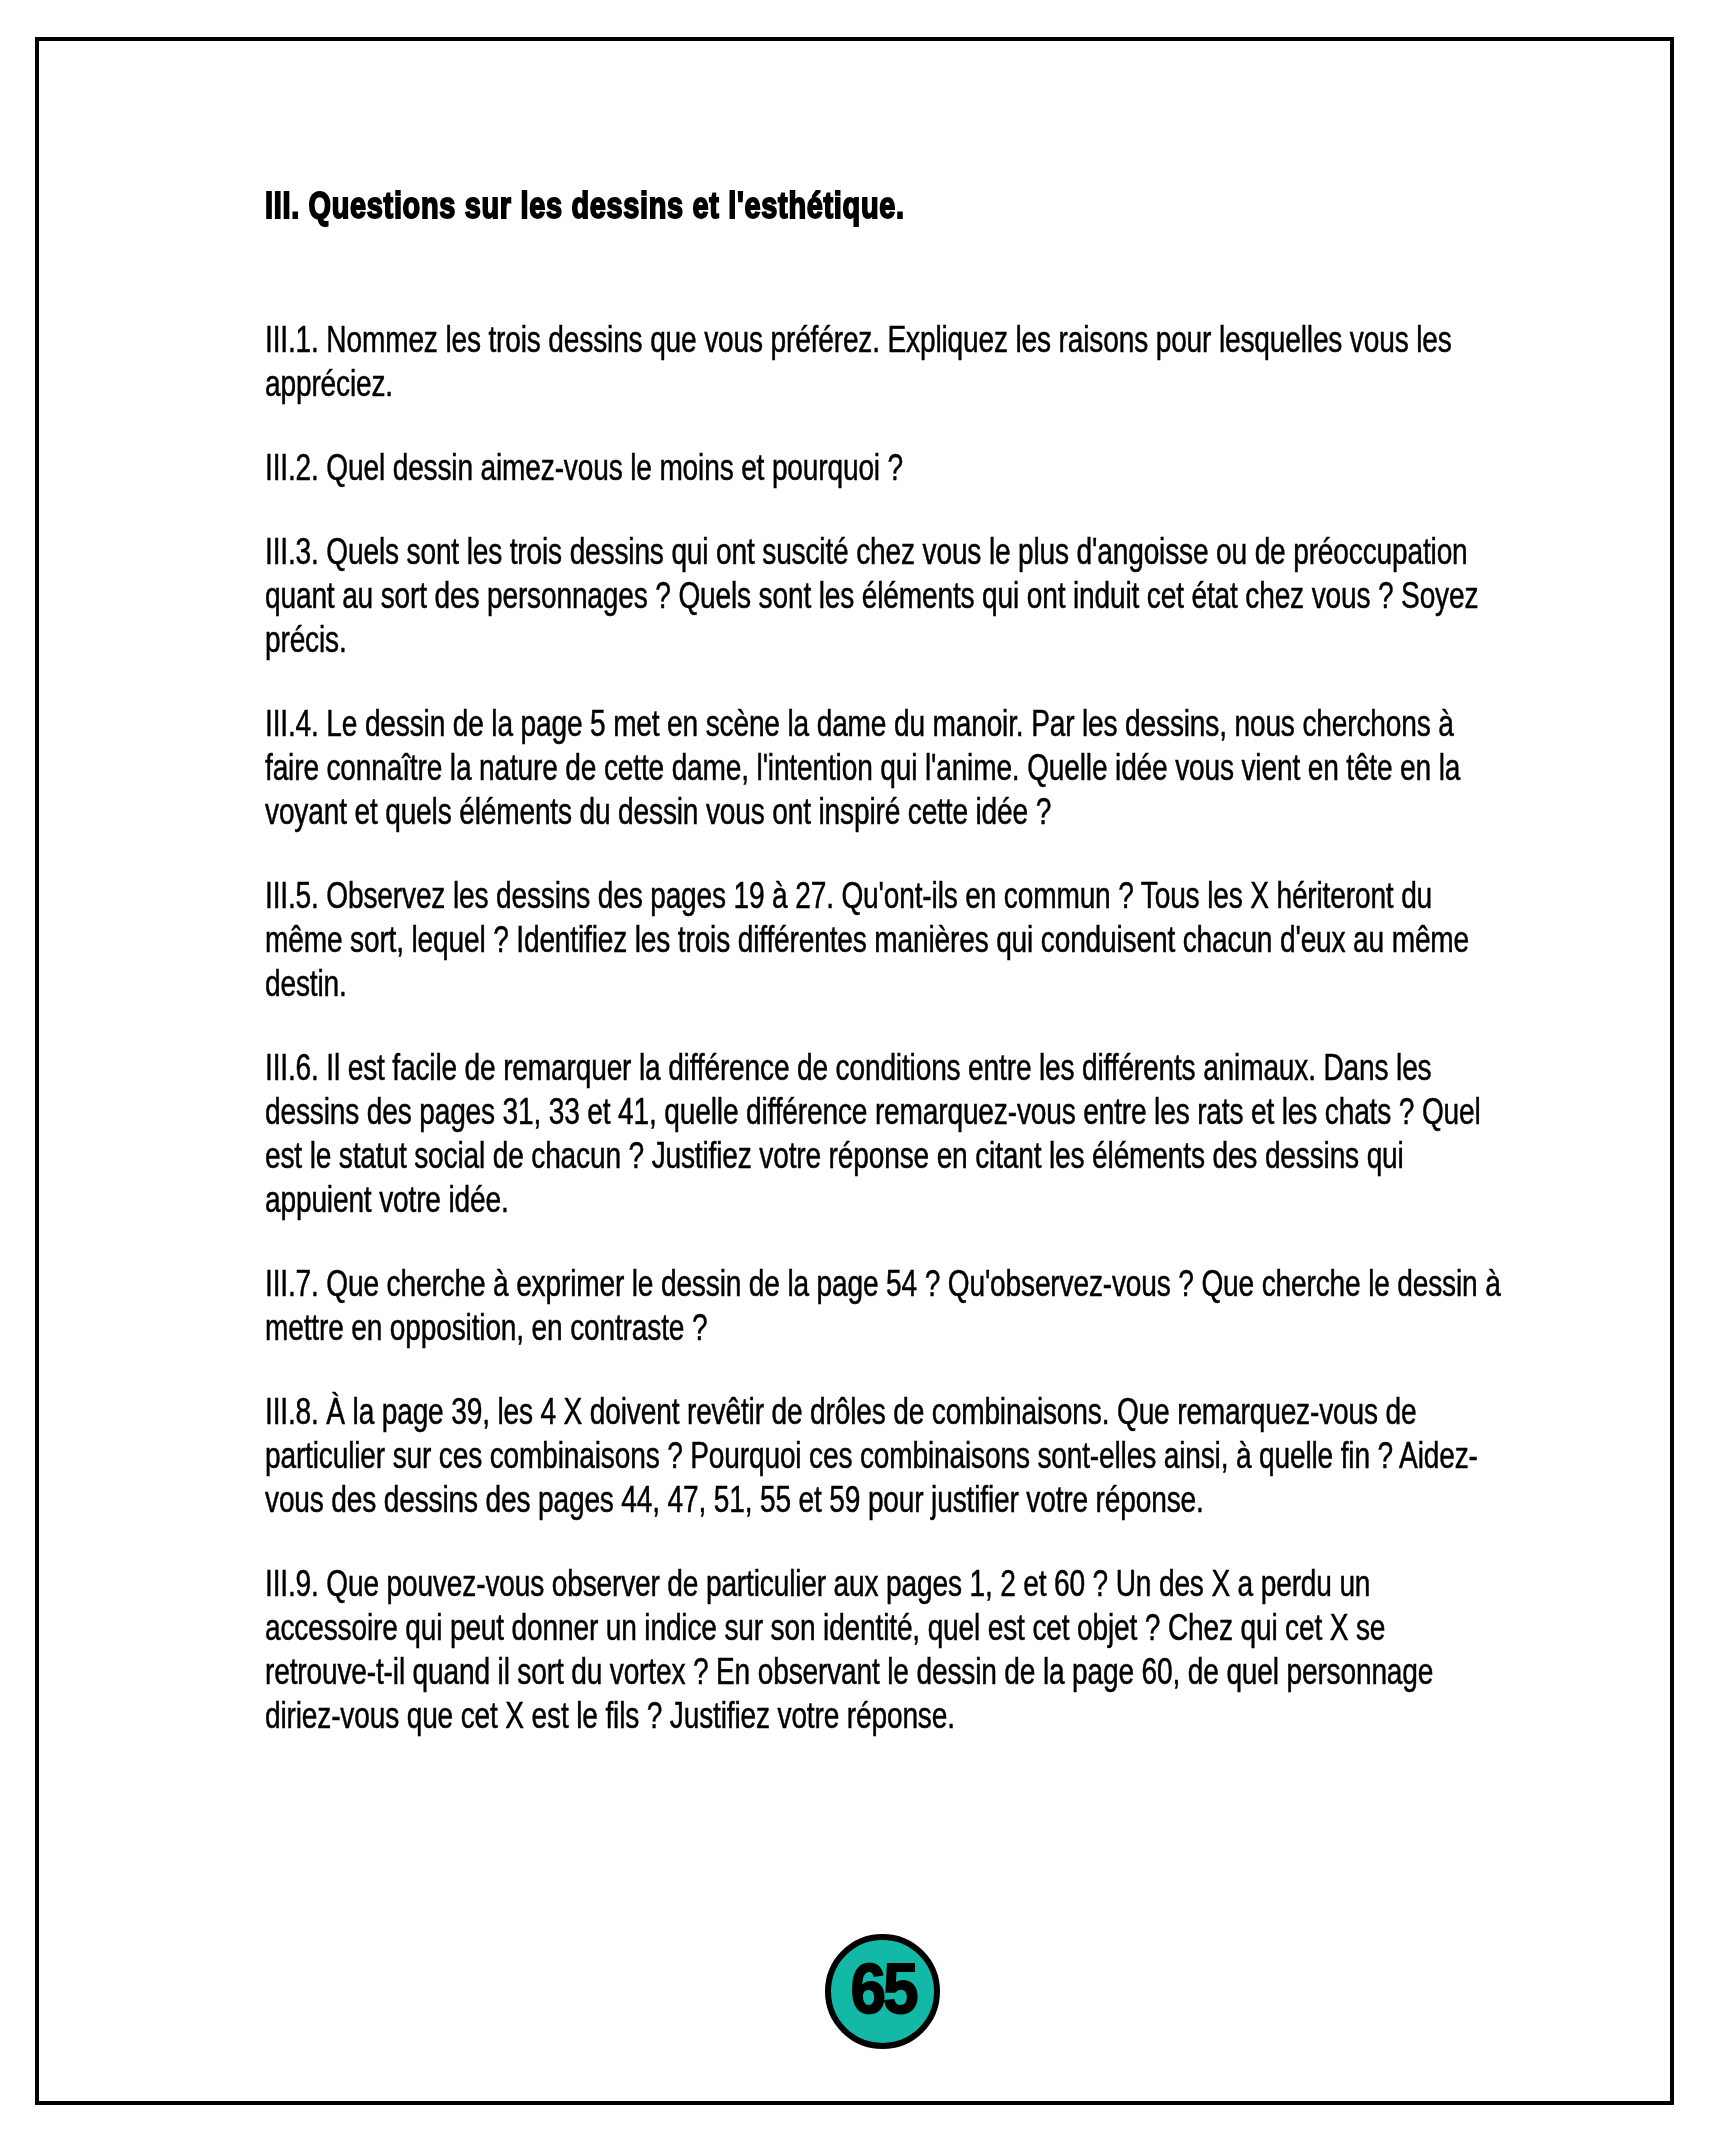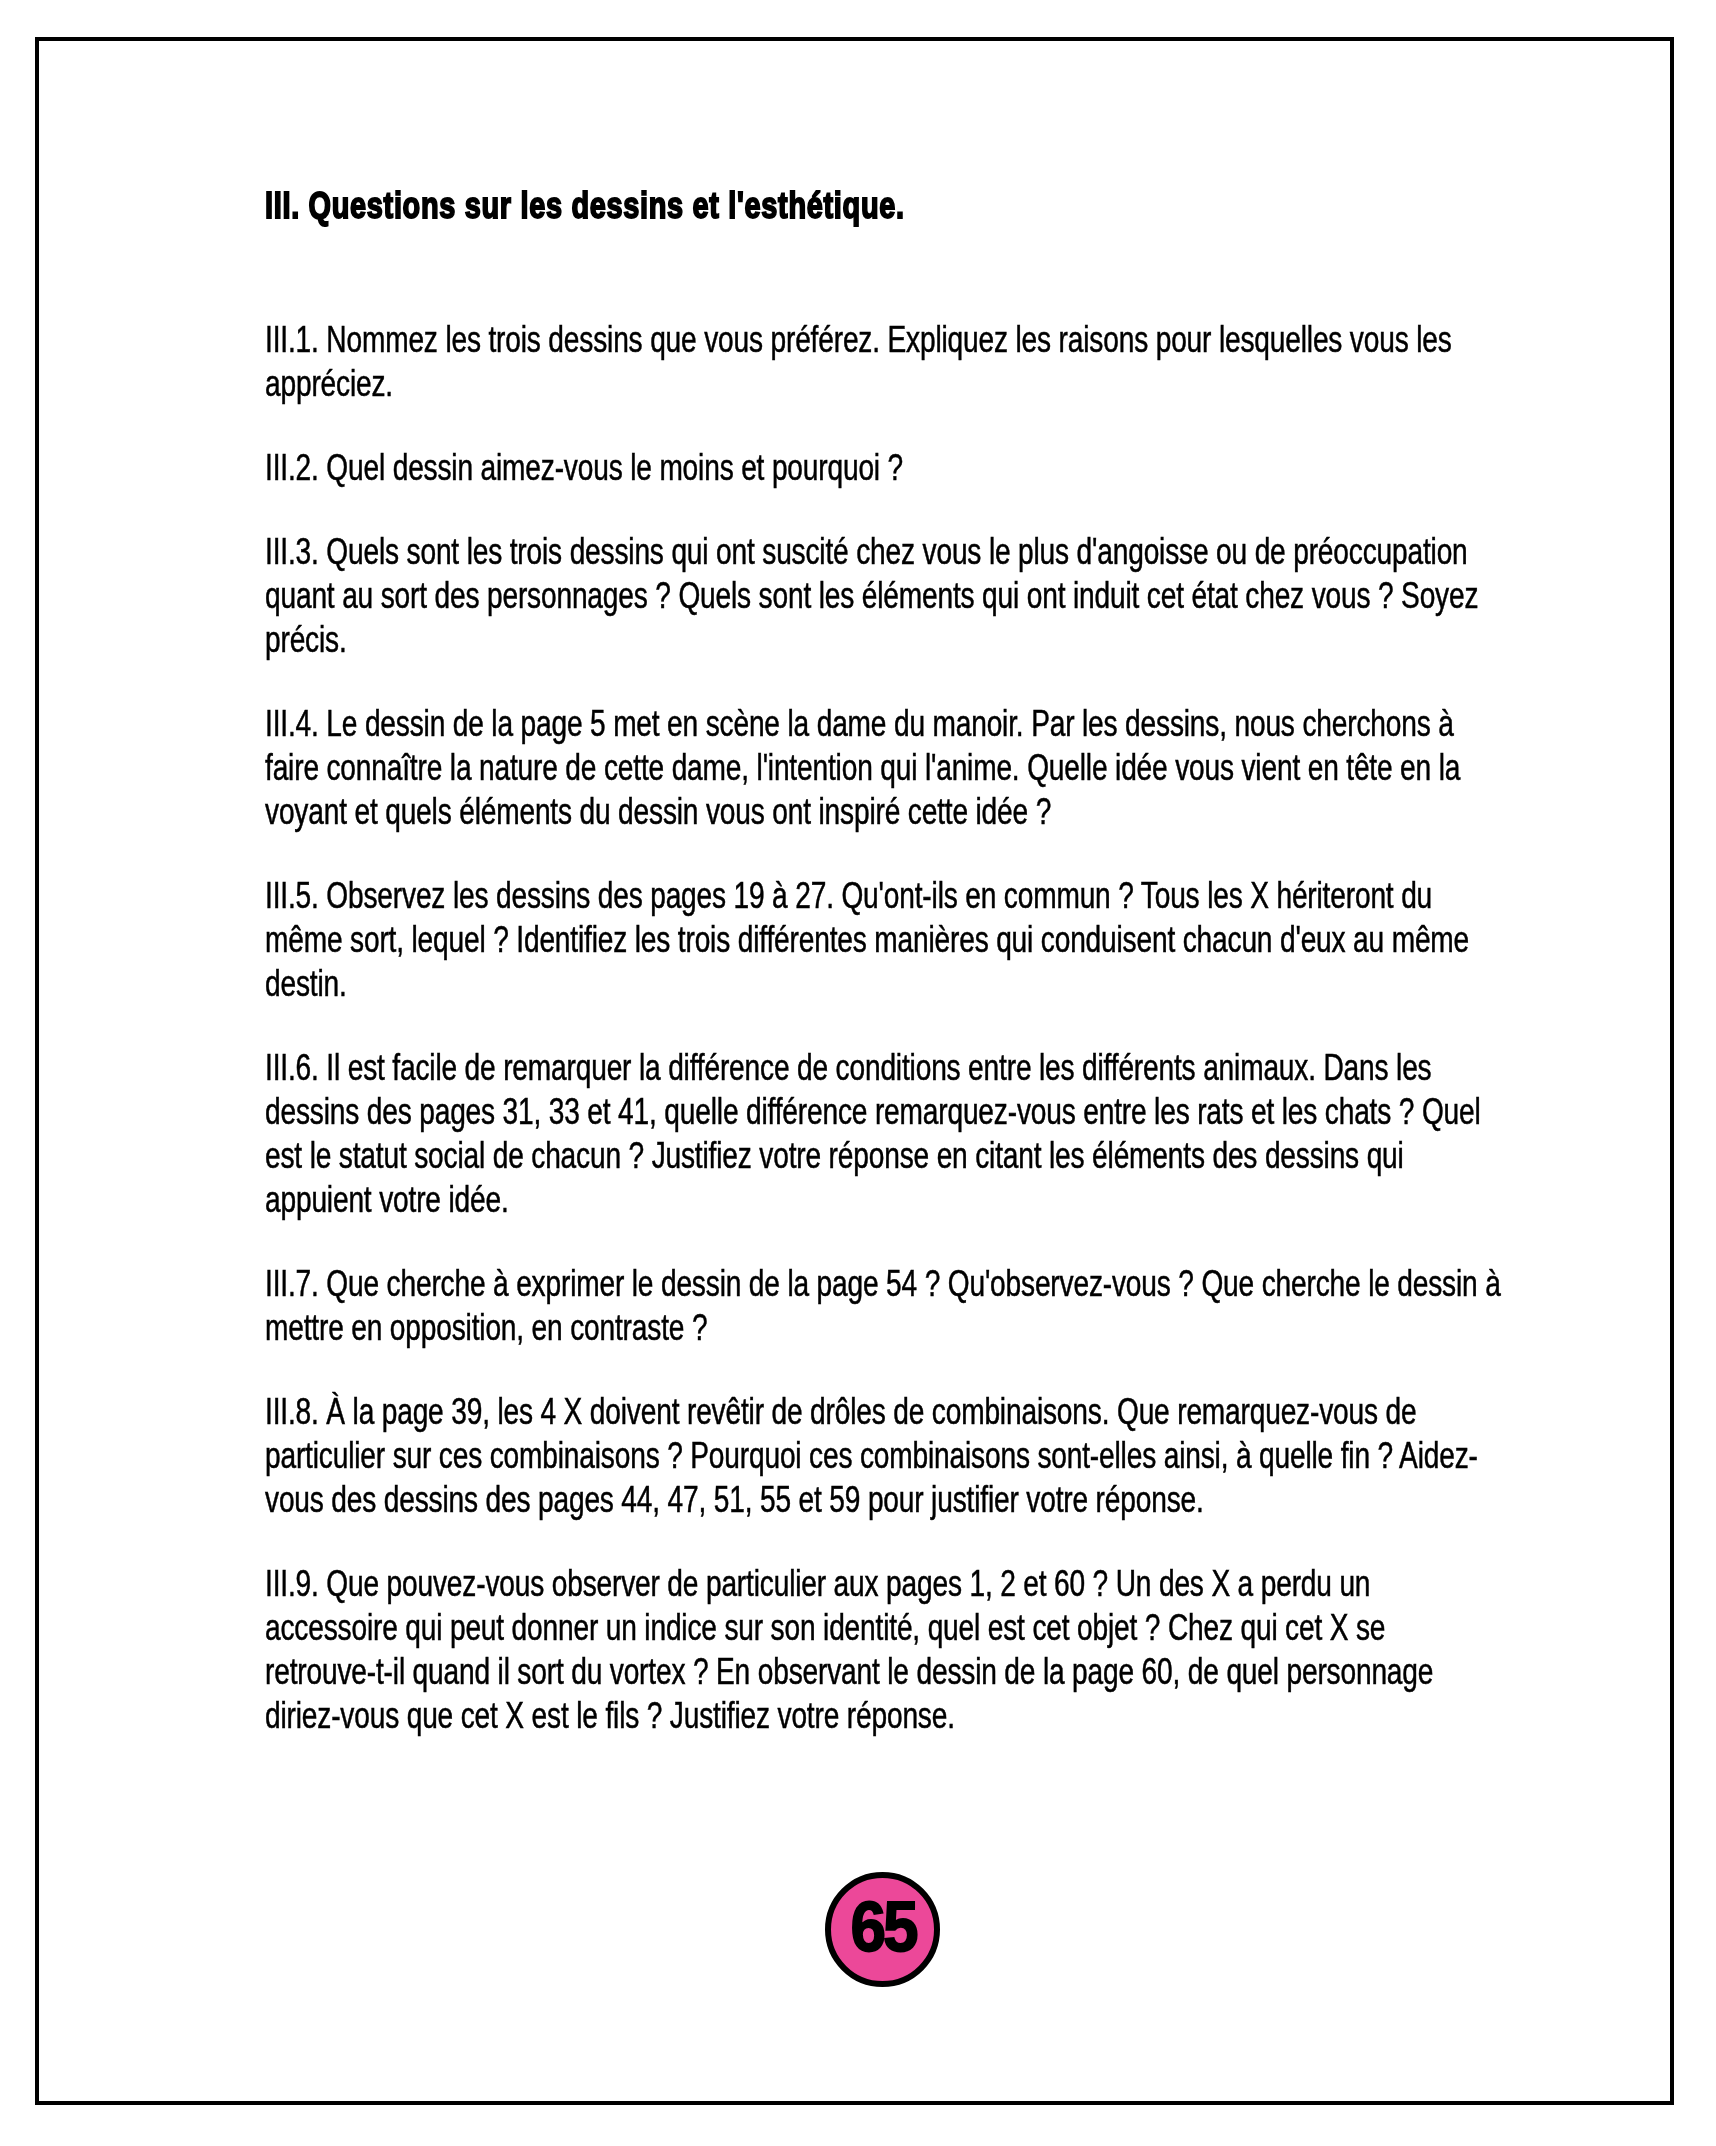--- a/index.html
+++ b/index.html
@@ -55,26 +55,26 @@
     font-weight: 400;
     letter-spacing: -0.2px;
     -webkit-text-stroke: 0.5px #000000;
     margin: 0 0 40px 0;
   }
 
   
   .page-number-badge {
     position: absolute;
     left: 825px;
-    top: 1872px;
+    top: 1934px;
     width: 115px;
     height: 115px;
     border: 6.2px solid #000000;
     border-radius: 50%;
-    background: #ec4899;
+    background: #14b8a6;
     box-sizing: border-box;
     display: flex;
     align-items: center;
     justify-content: center;
     z-index: 2;
   }
   .page-number-badge .num {
     font-size: 71px;
     font-weight: 700;
     line-height: 1;

